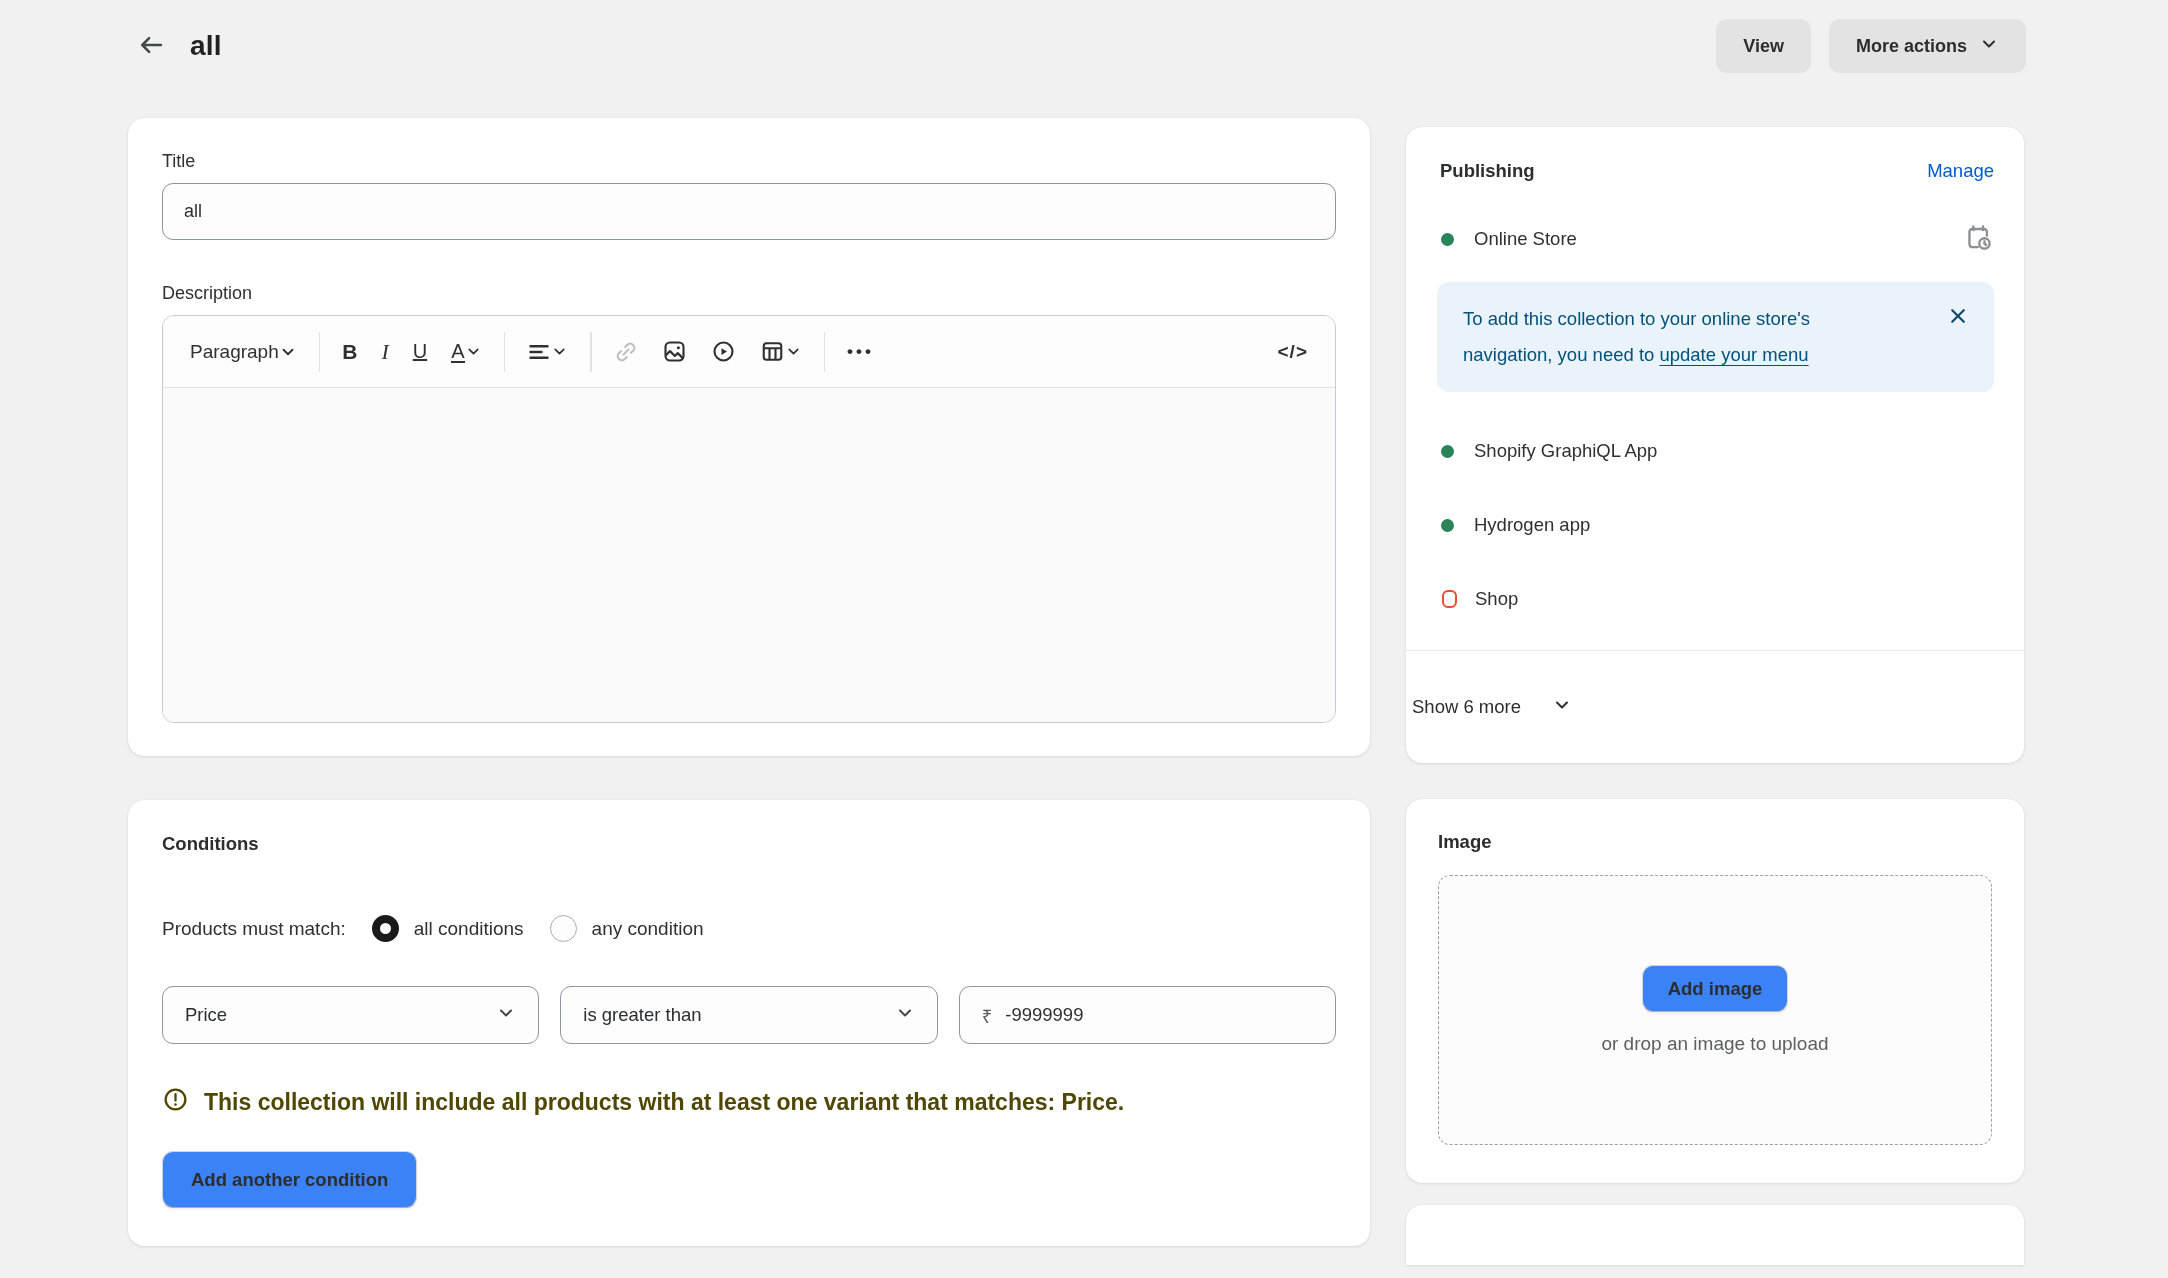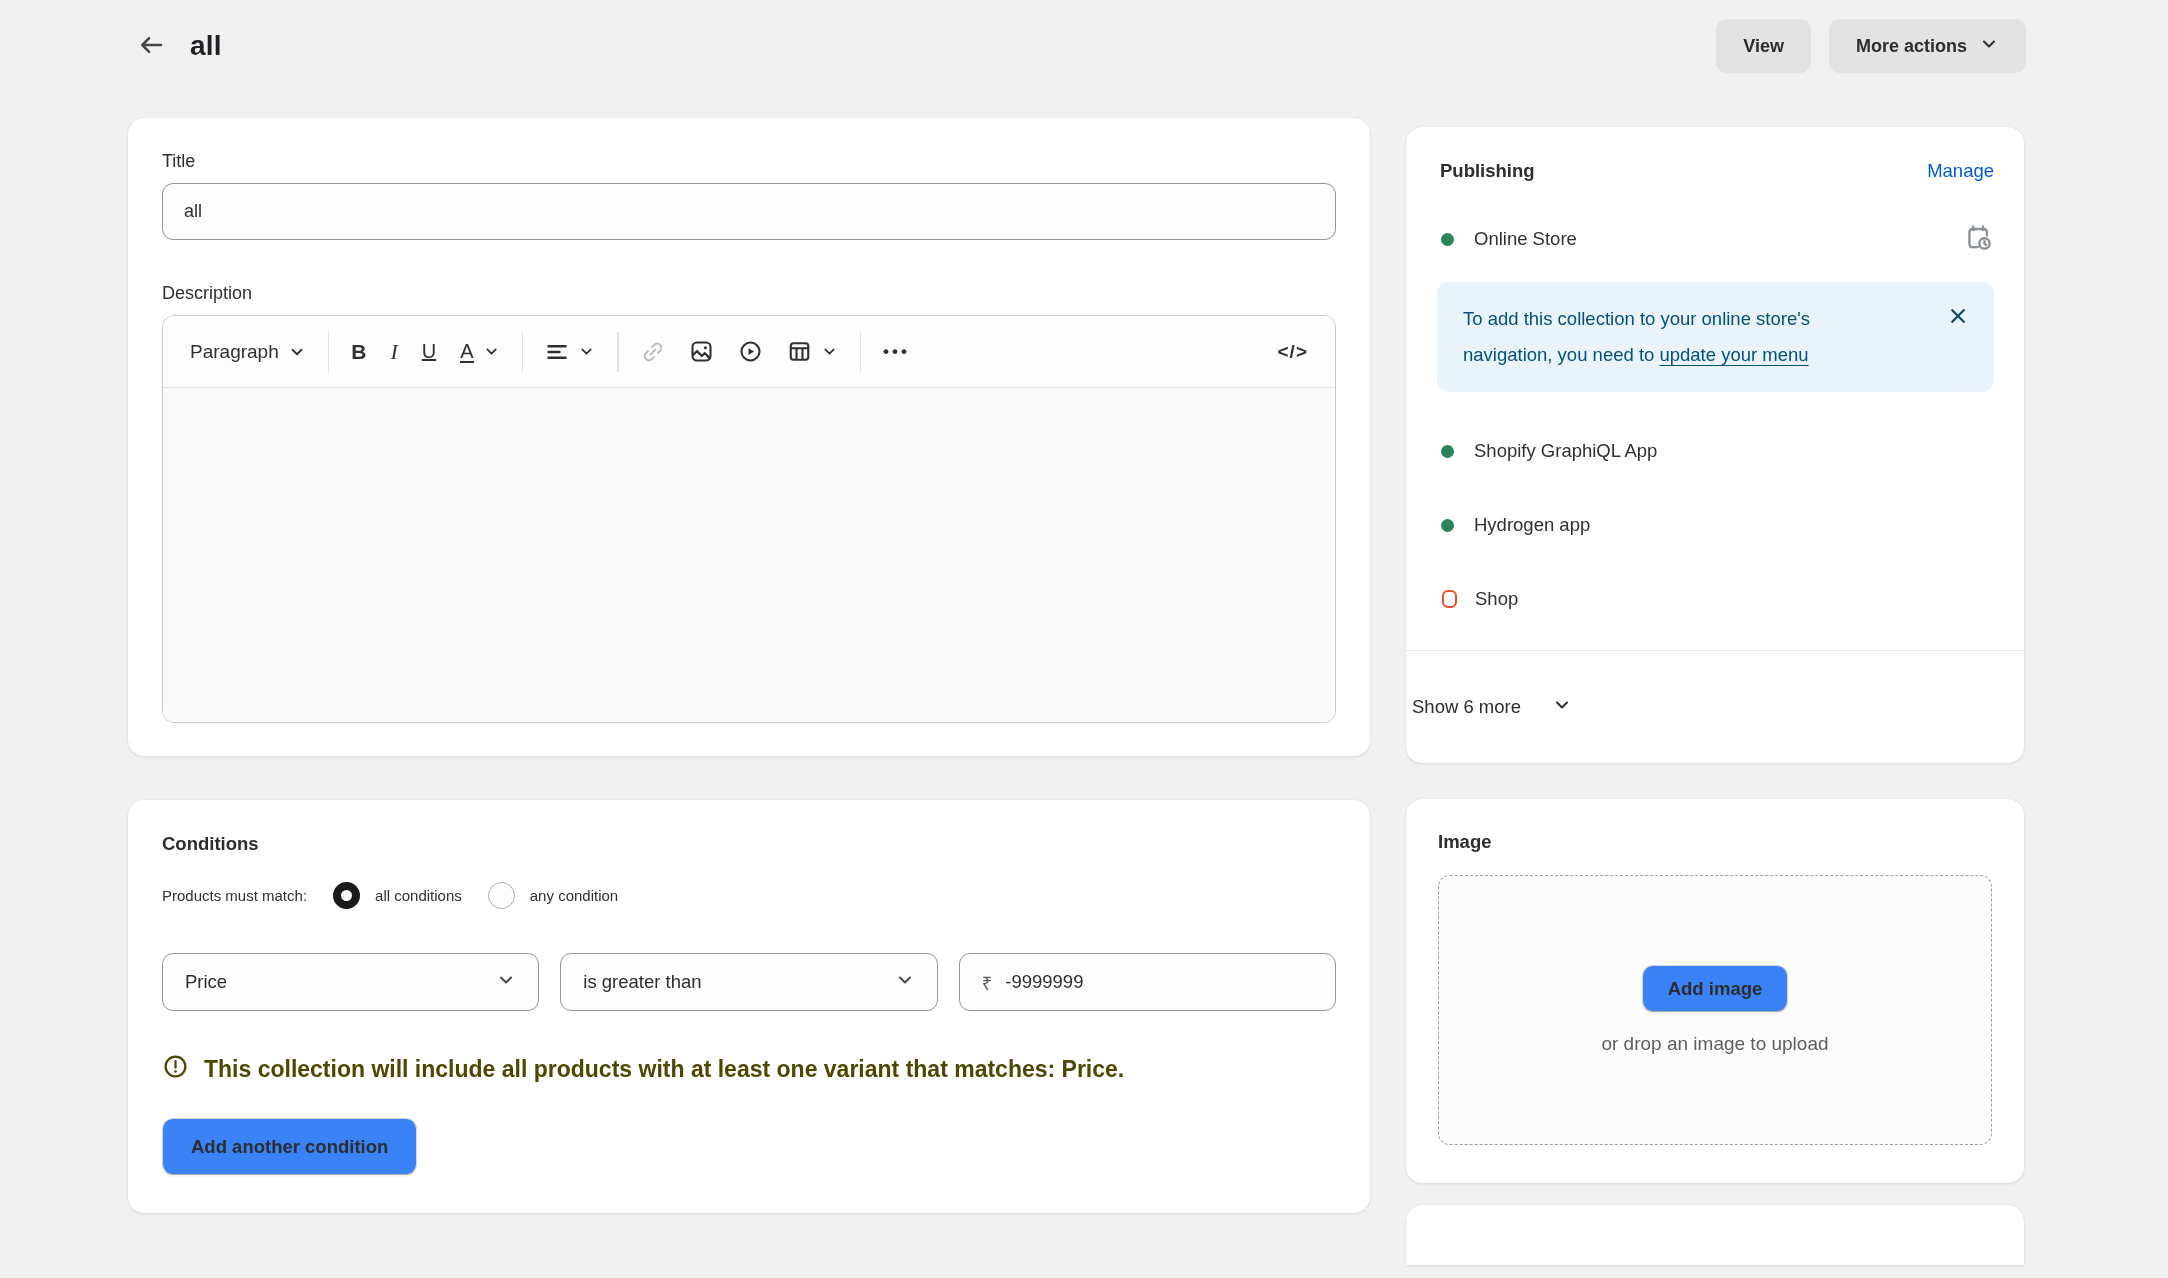--- a/index.html
+++ b/index.html
@@ -20,37 +20,37 @@
   .card{background:#FFFFFF;border-radius:16px;box-shadow:0 1px 3px rgba(26,26,26,.10),0 0 1px rgba(26,26,26,.12);}
 
   
   .title-card{padding:33px 34px 33px;}
   .field-label{font-size:18px;color:#303030;margin-bottom:11px;}
   .text-input{width:100%;box-sizing:border-box;height:57px;border:1.5px solid #8F959B;border-radius:11px;
               background:#FDFDFD;font-family:inherit;font-size:18px;color:#303030;padding:0 21px;outline:none;}
   .desc-label{margin-top:43px;}
   .editor{border:1.5px solid #C6CACE;border-radius:12px;height:406px;display:flex;flex-direction:column;overflow:hidden;background:#FAFAFA;}
   .toolbar{height:71px;min-height:71px;display:flex;align-items:center;gap:2px;padding:0 16px;background:#FDFDFD;border-bottom:1.5px solid #E3E3E3;}
-  .tb-btn{display:flex;align-items:center;gap:9px;height:46px;padding:0 11px;border:none;background:none;border-radius:9px;
+  .tb-btn{display:flex;align-items:center;height:46px;padding:0 11px;border:none;background:none;border-radius:9px;
           font-family:inherit;font-size:19px;color:#303030;cursor:pointer;}
   .tb-btn svg{display:block;}
   .tb-div{width:1.5px;height:40px;background:#E3E3E3;margin:0 9px;flex:none;}
   .tb-bold{font-weight:700;font-size:21px;}
   .tb-italic{font-family:"Liberation Serif",serif;font-style:italic;font-size:22px;}
   .tb-underline{text-decoration:underline;font-size:20px;}
   .tb-colorA{border-bottom:2.5px solid #303030;line-height:20px;font-size:20px;}
   .tb-dots{letter-spacing:3px;font-weight:700;font-size:17px;}
   .tb-code{margin-left:auto;font-weight:600;font-size:19px;letter-spacing:1px;}
   .tb-disabled{color:#BCC0C3;cursor:default;}
   .editor-body{flex:1;background:#FAFAFA;cursor:text;}
 
   
   .conditions-card{margin-top:44px;padding:33px 34px 38px;}
   .card-heading{font-size:18.5px;font-weight:700;color:#2B2D2F;}
-  .match-row{margin-top:27px;display:flex;align-items:center;font-size:15px;}
+  .match-row{margin-top:60px;display:flex;align-items:center;font-size:19px;}
   .radio-opt{display:flex;align-items:center;gap:15px;margin-left:26px;cursor:pointer;}
   .radio{width:27px;height:27px;border-radius:50%;box-sizing:border-box;flex:none;}
   .radio.on{border:8.5px solid #1A1A1A;background:#FFF;}
   .radio.off{border:1.5px solid #A6ACB2;background:#FDFDFD;}
   .cond-row{margin-top:44px;display:flex;gap:21px;}
   .ctl{flex:1;height:58px;box-sizing:border-box;border:1.5px solid #9296A0;border-radius:11px;background:#FDFDFD;
        display:flex;align-items:center;padding:0 22px;font-size:18.5px;color:#2B2D2F;cursor:pointer;}
   .ctl .chev{margin-left:auto;color:#44474A;}
   .val-ctl{cursor:text;}
   .rupee{color:#5C5F62;margin-right:13px;}

